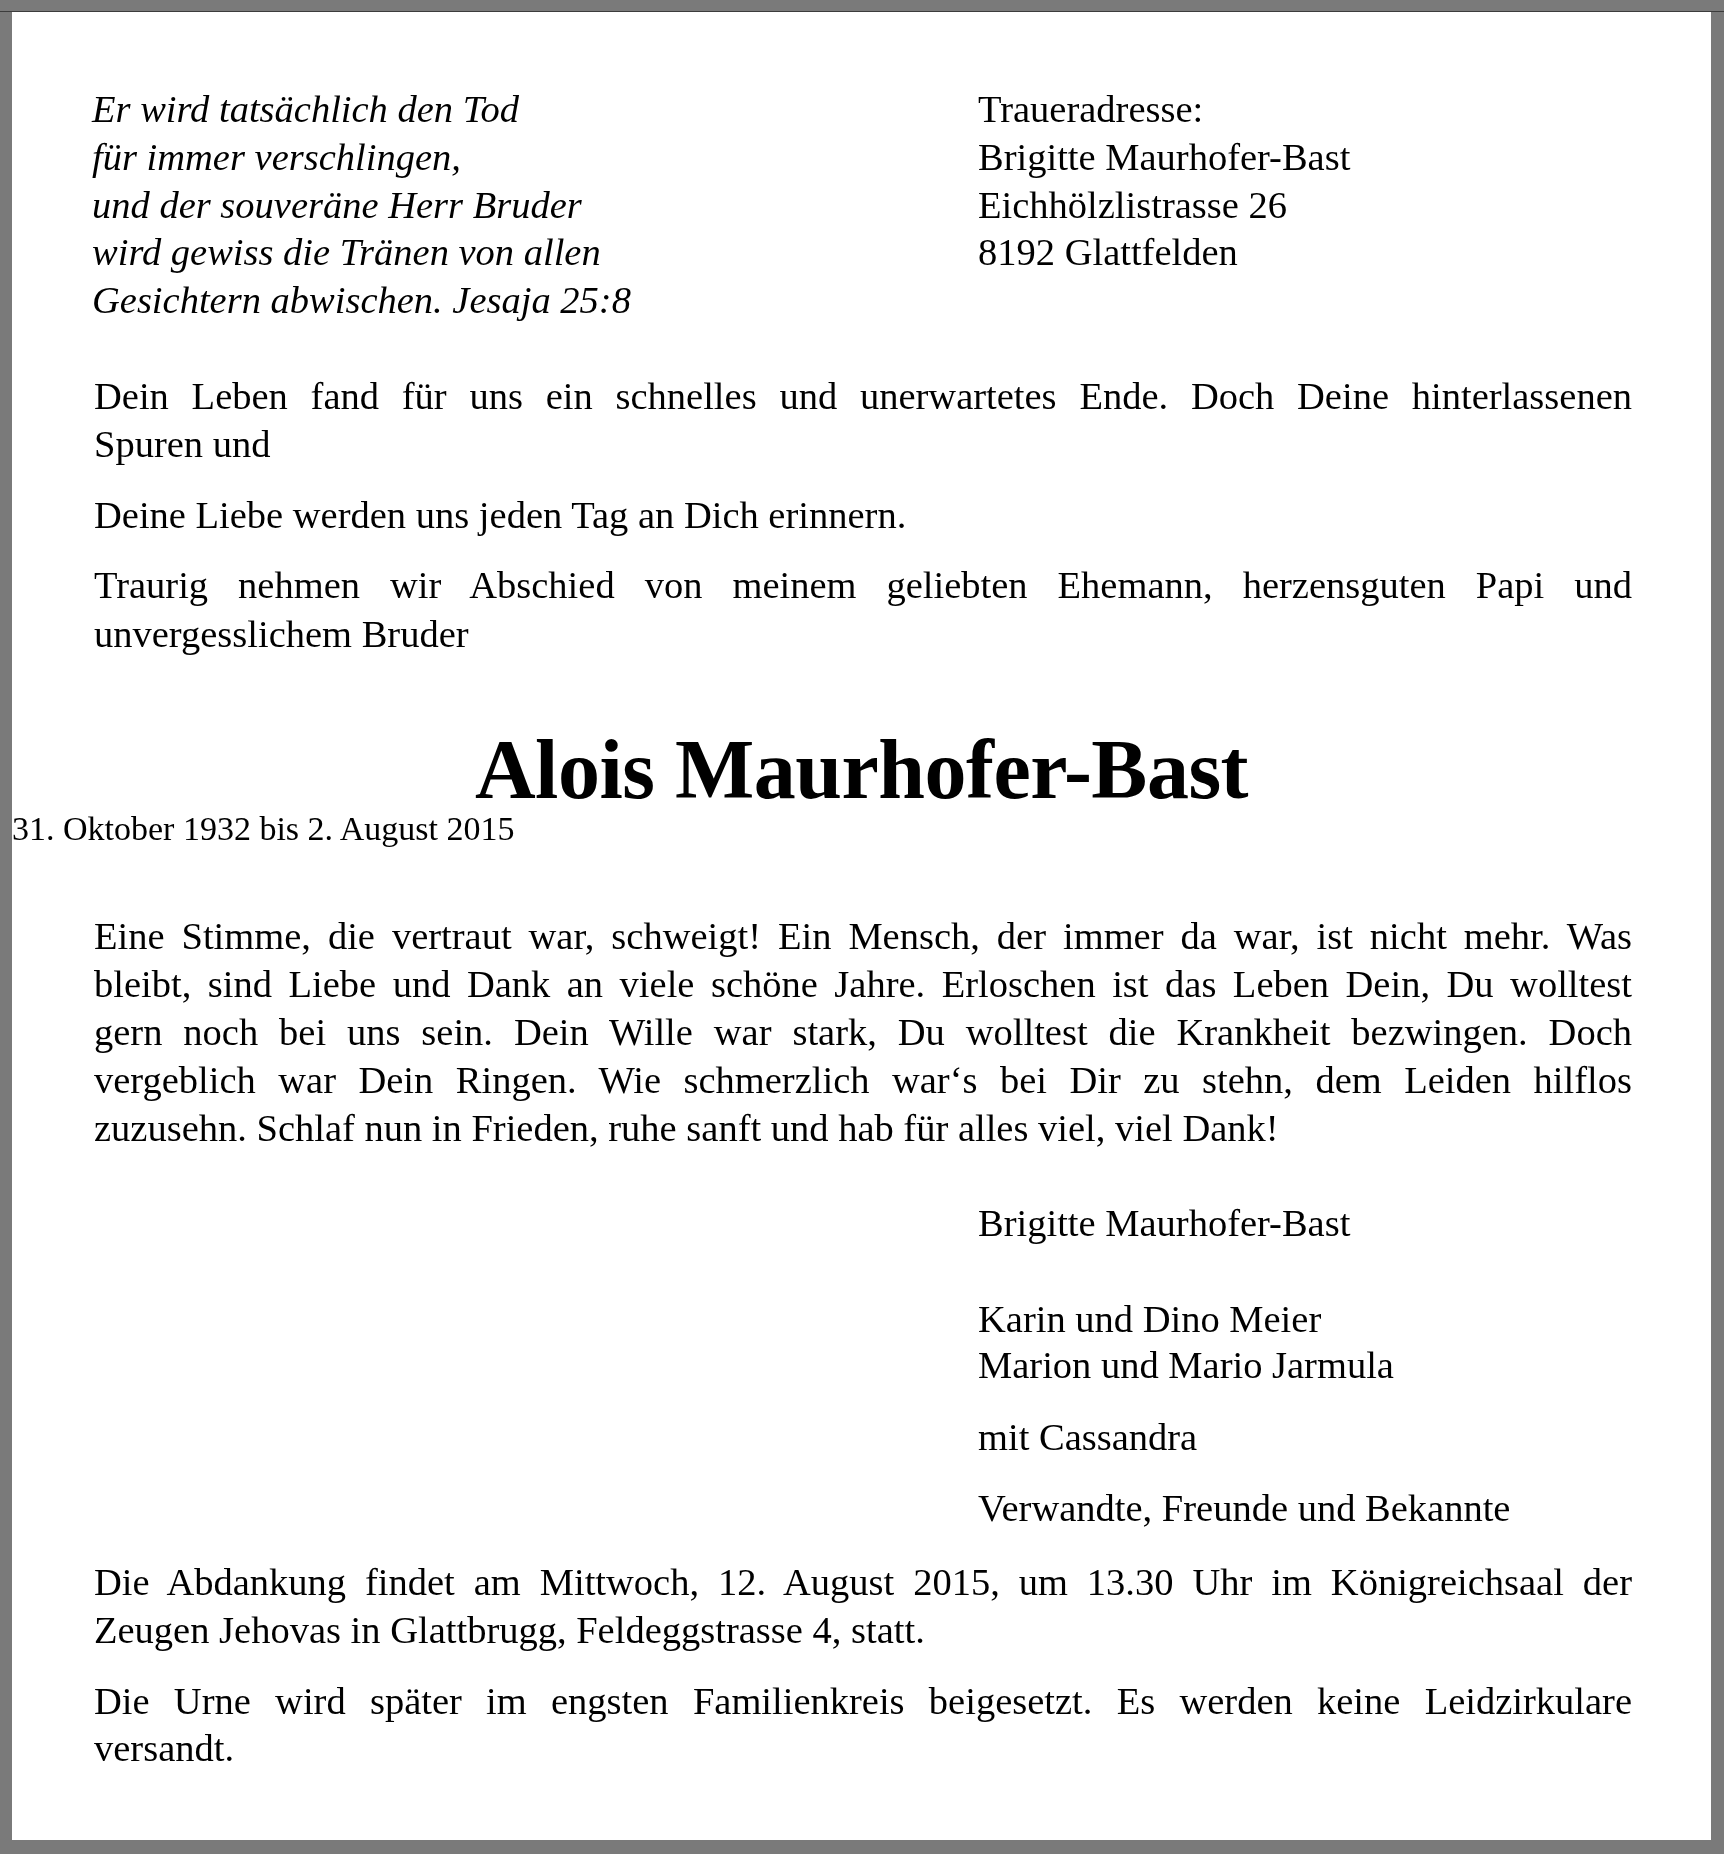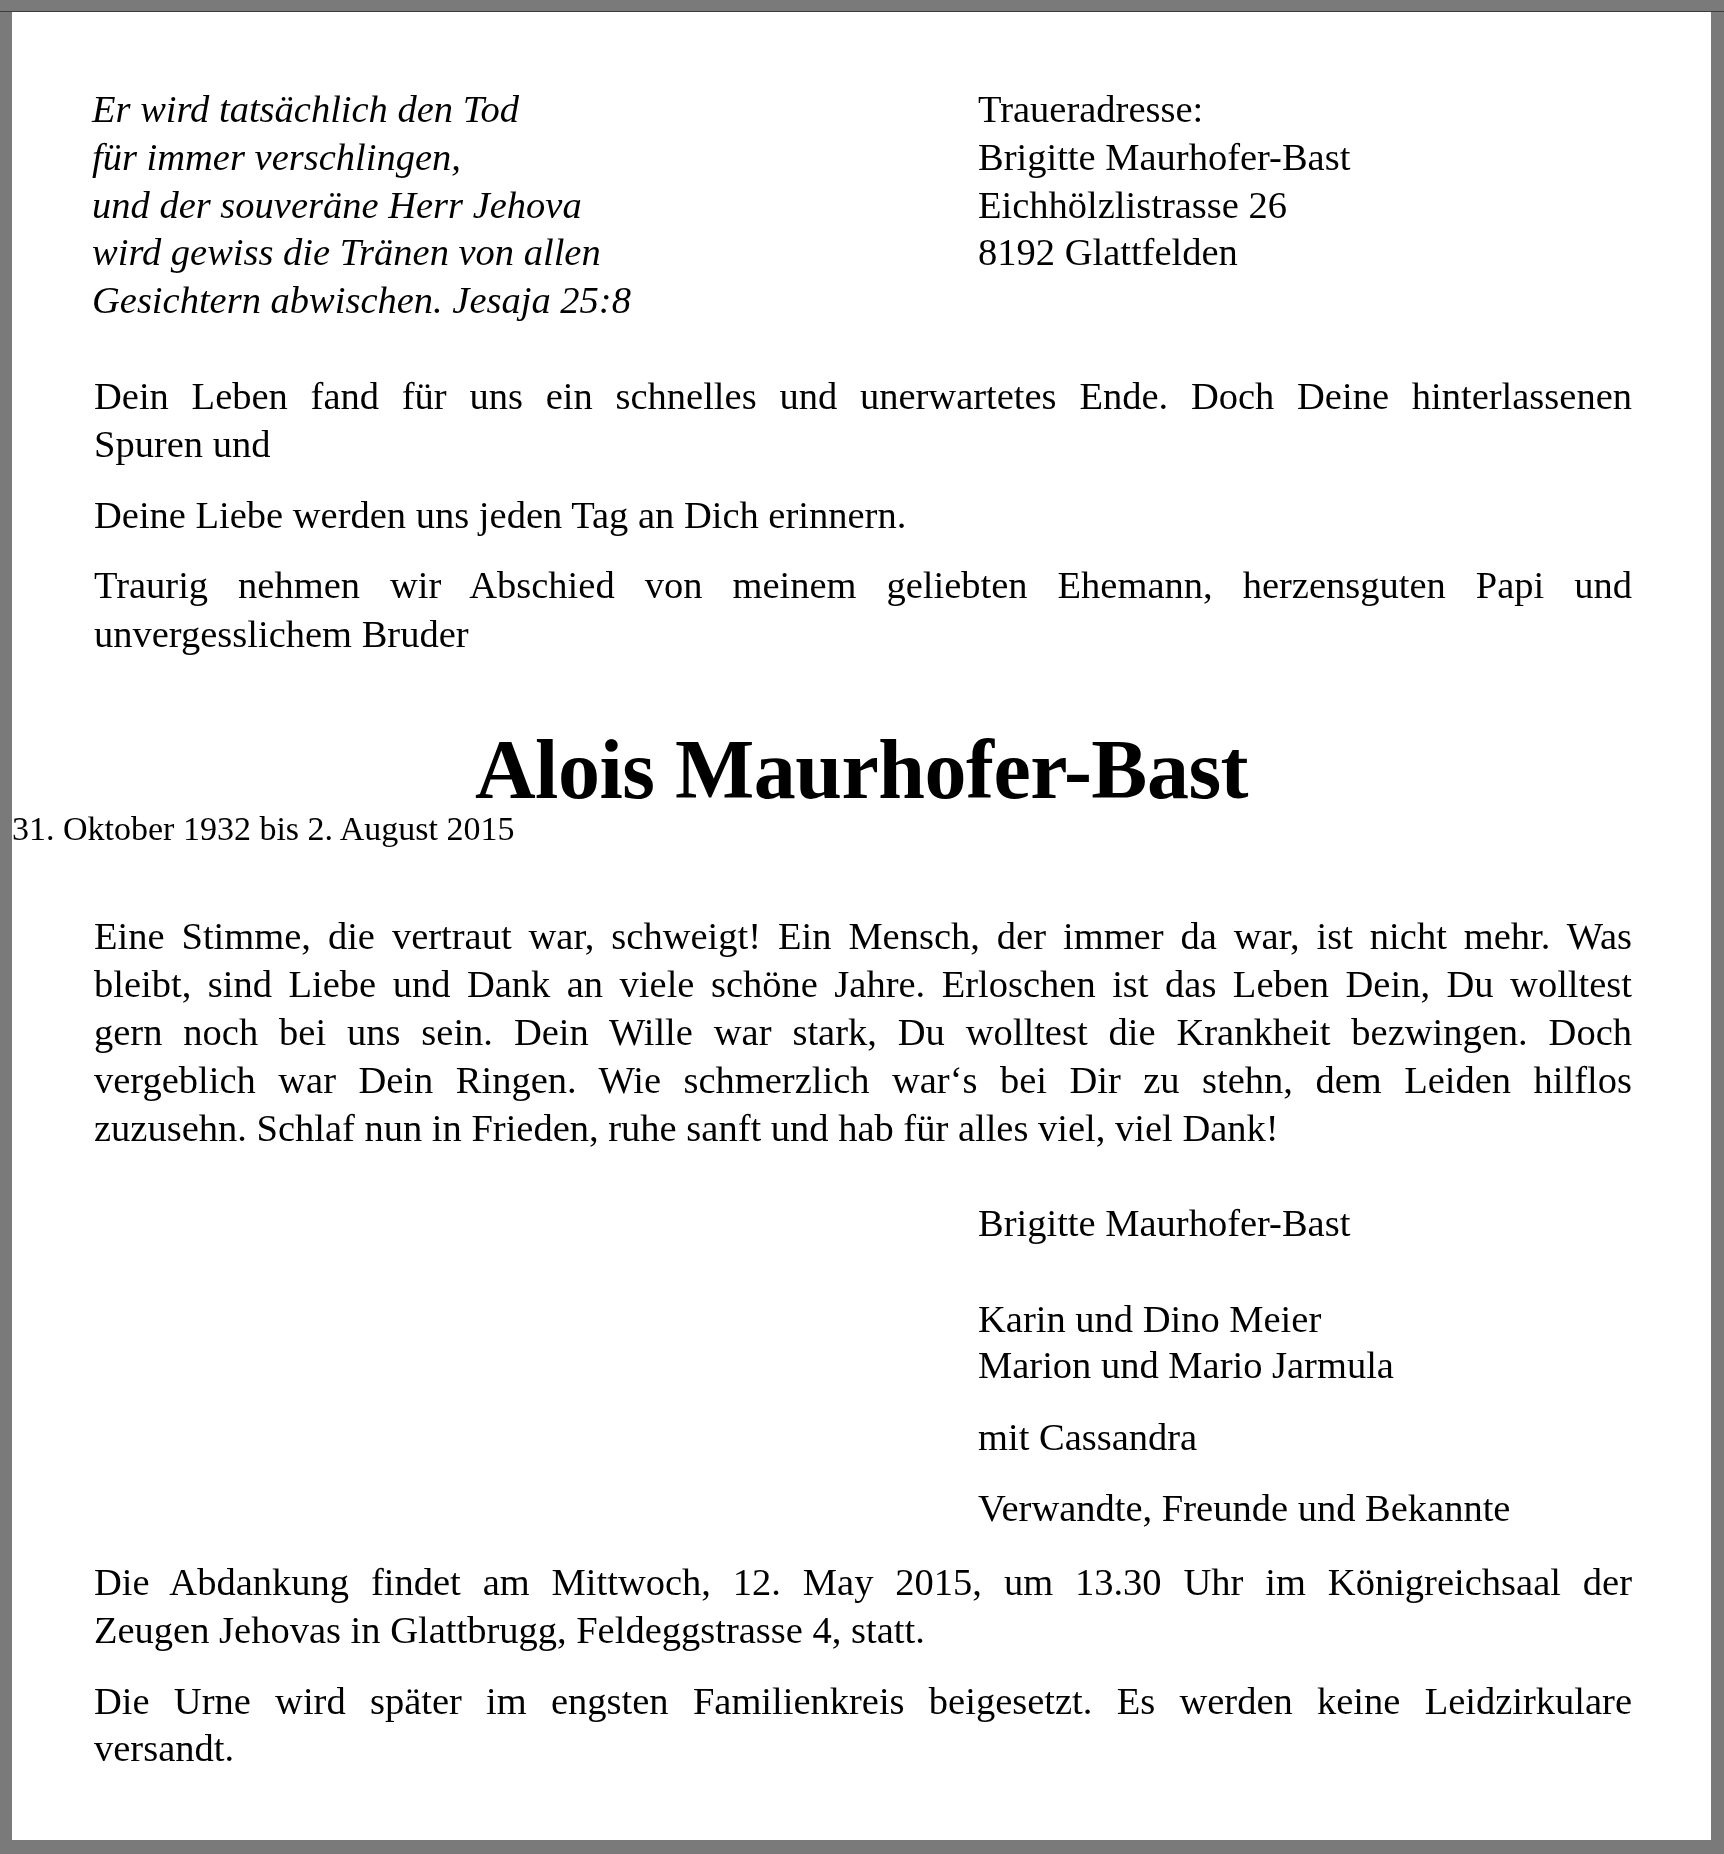--- a/index.html
+++ b/index.html
@@ -43,21 +43,21 @@
 </head>
 <body>
 
 <div class="frame-line-top"></div>
 
 <div class="page">
 
   <div>
     <div class="ln it" style="left:80px; top:78px;">Er wird tatsächlich den Tod</div>
     <div class="ln it" style="left:80px; top:126px;">für immer verschlingen,</div>
-    <div class="ln it" style="left:80px; top:174px;">und der souveräne Herr Jehova</div>
+    <div class="ln it" style="left:80px; top:174px;">und der souveräne Herr Bruder</div>
     <div class="ln it" style="left:80px; top:221px;">wird gewiss die Tränen von allen</div>
     <div class="ln it" style="left:80px; top:269px;">Gesichtern abwischen. Jesaja 25:8</div>
   </div>
 
   <div>
     <div class="ln" style="left:966px; top:78px;">Traueradresse:</div>
     <div class="ln" style="left:966px; top:126px;">Brigitte Maurhofer-Bast</div>
     <div class="ln" style="left:966px; top:174px;">Eichhölzlistrasse 26</div>
     <div class="ln" style="left:966px; top:221px;">8192 Glattfelden</div>
   </div>
@@ -87,21 +87,21 @@
 
   <div>
     <div class="ln" style="left:966px; top:1192px;">Brigitte Maurhofer-Bast</div>
     <div class="ln" style="left:966px; top:1288px;">Karin und Dino Meier</div>
     <div class="ln" style="left:966px; top:1334px;">Marion und Mario Jarmula</div>
     <div class="ln" style="left:966px; top:1406px;">mit Cassandra</div>
     <div class="ln" style="left:966px; top:1477px;">Verwandte, Freunde und Bekannte</div>
   </div>
 
   <div>
-    <div class="just" style="top: 1551px; white-space: normal;">Die Abdankung findet am Mittwoch, 12. May 2015, um 13.30 Uhr im Königreichsaal der</div>
+    <div class="just" style="top: 1551px; white-space: normal;">Die Abdankung findet am Mittwoch, 12. August 2015, um 13.30 Uhr im Königreichsaal der</div>
     <div class="ln" style="left:82px; top:1599px;">Zeugen Jehovas in Glattbrugg, Feldeggstrasse 4, statt.</div>
   </div>
 
   <div>
     <div class="just" style="top: 1670px; white-space: normal;">Die Urne wird später im engsten Familienkreis beigesetzt. Es werden keine Leidzirkulare</div>
     <div class="ln" style="left:82px; top:1717px;">versandt.</div>
   </div>
 
 </div>
 

